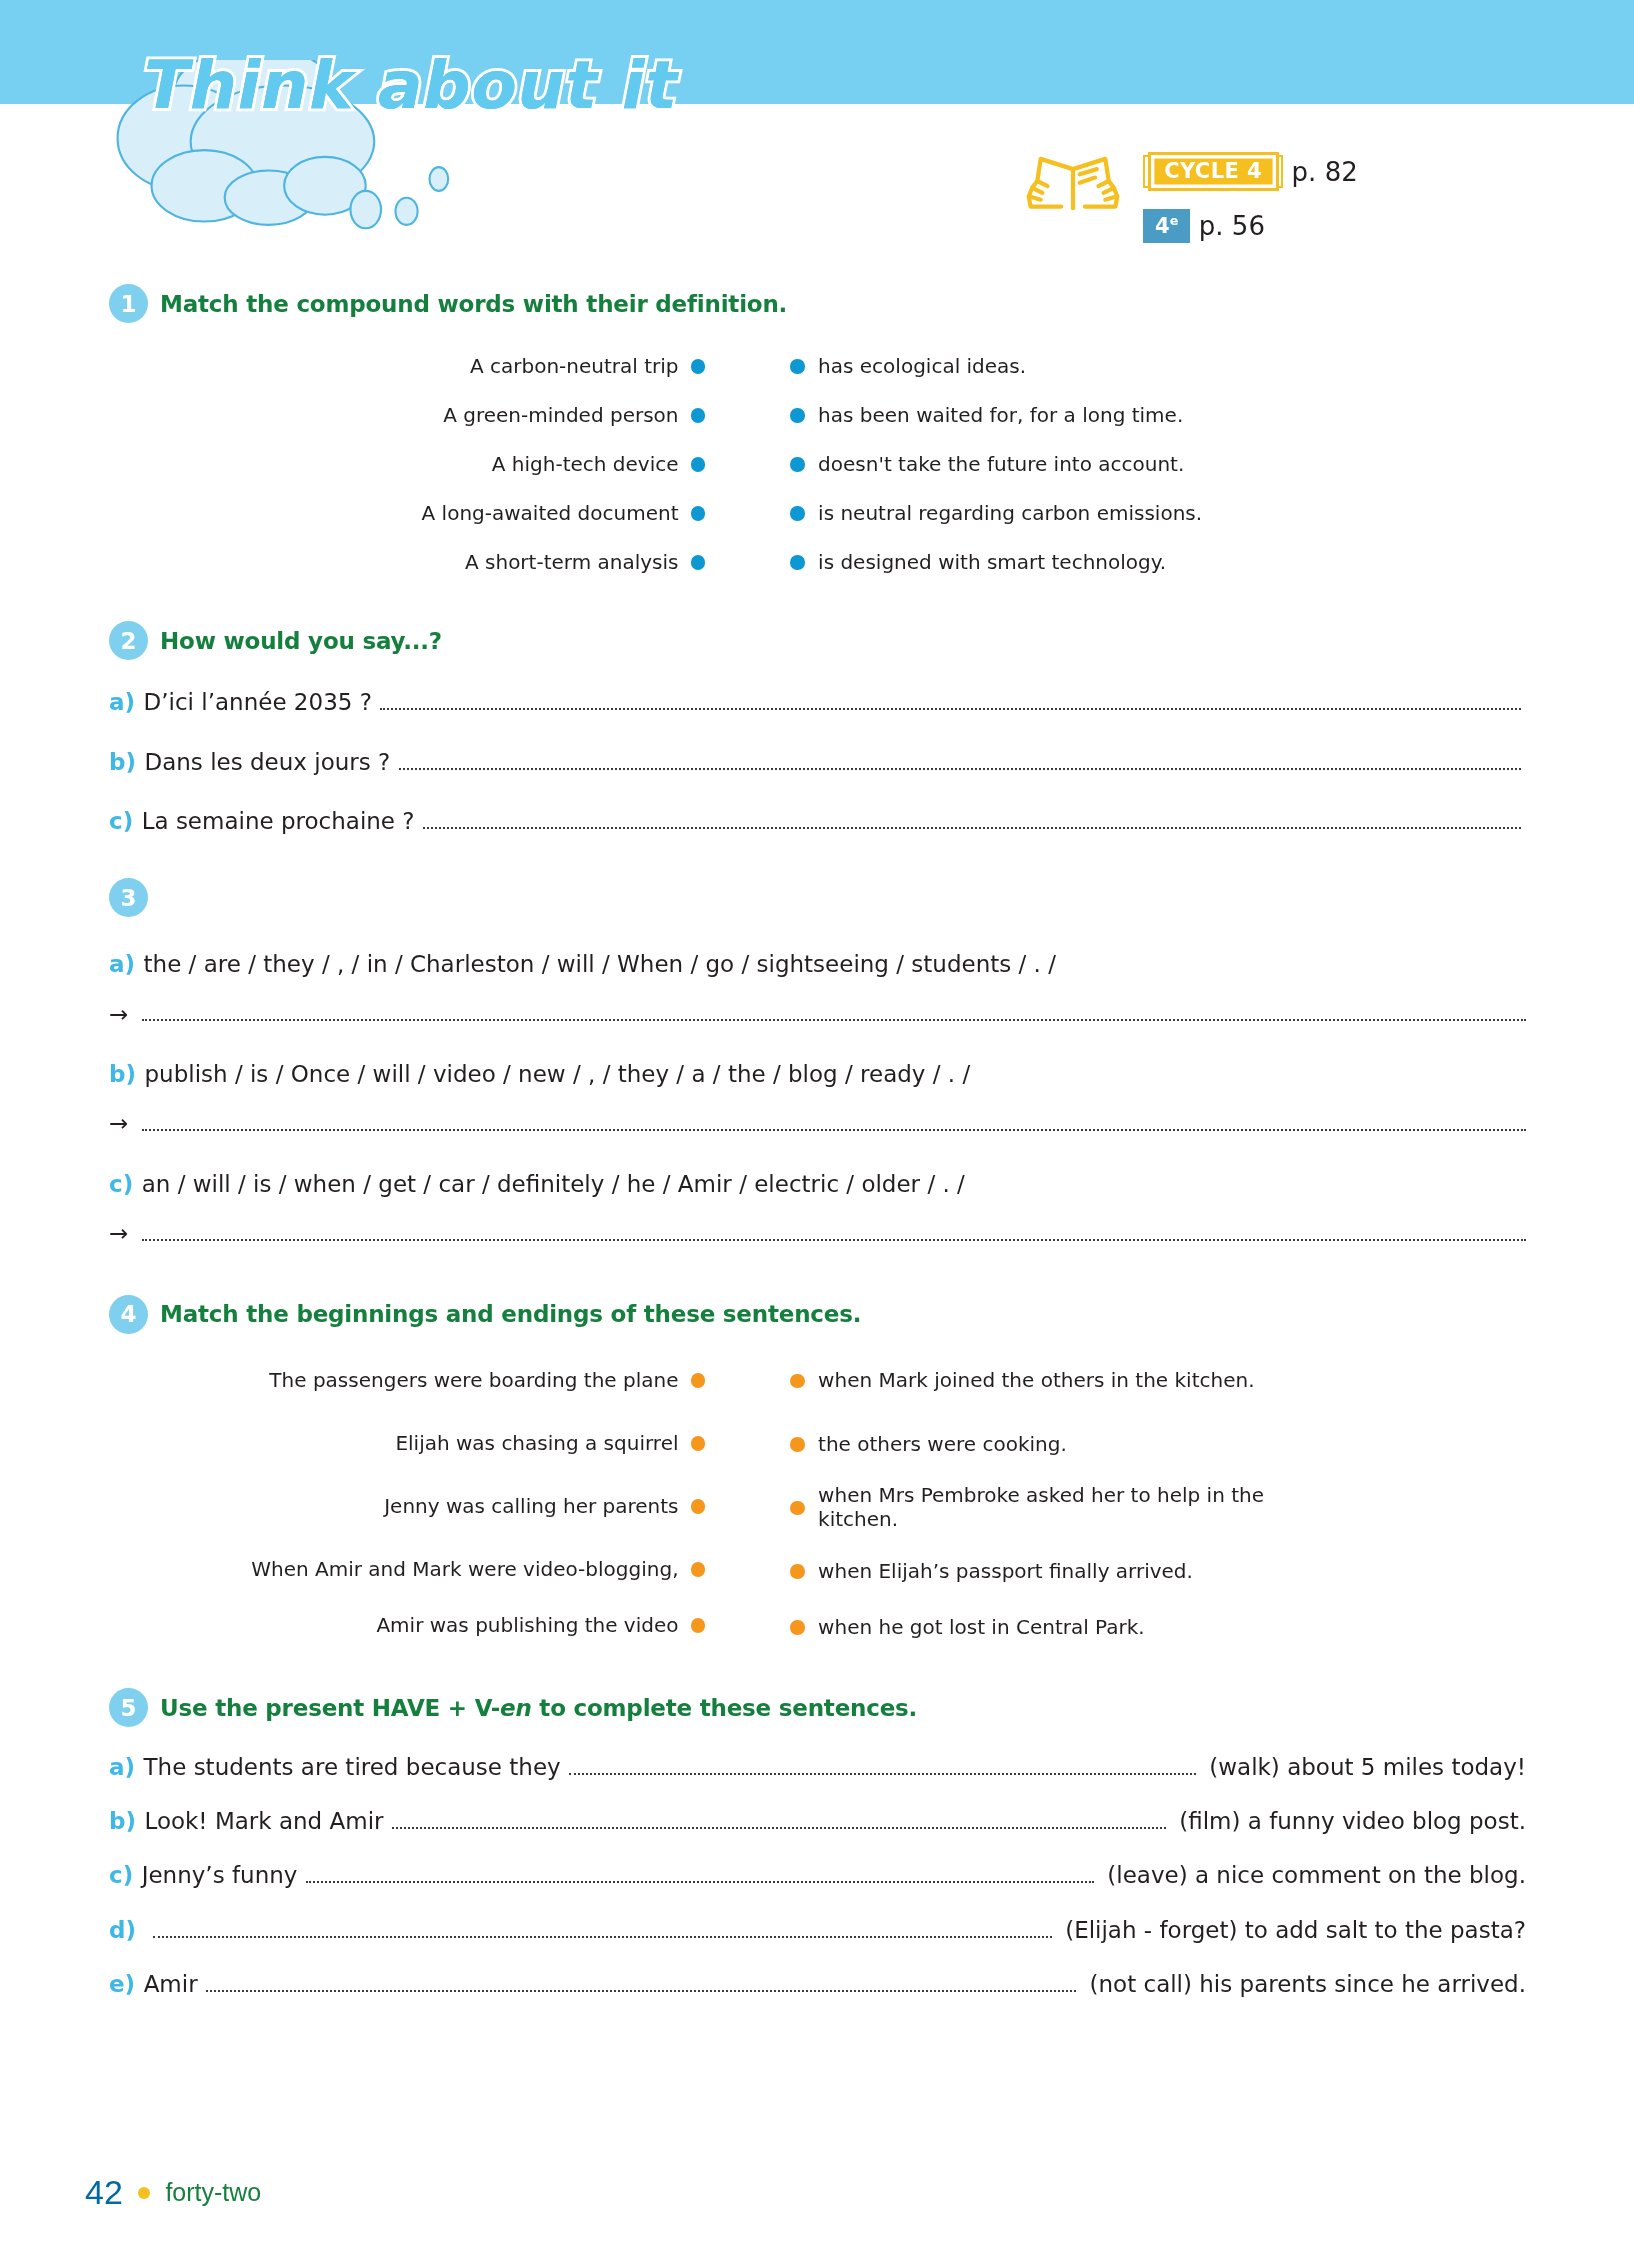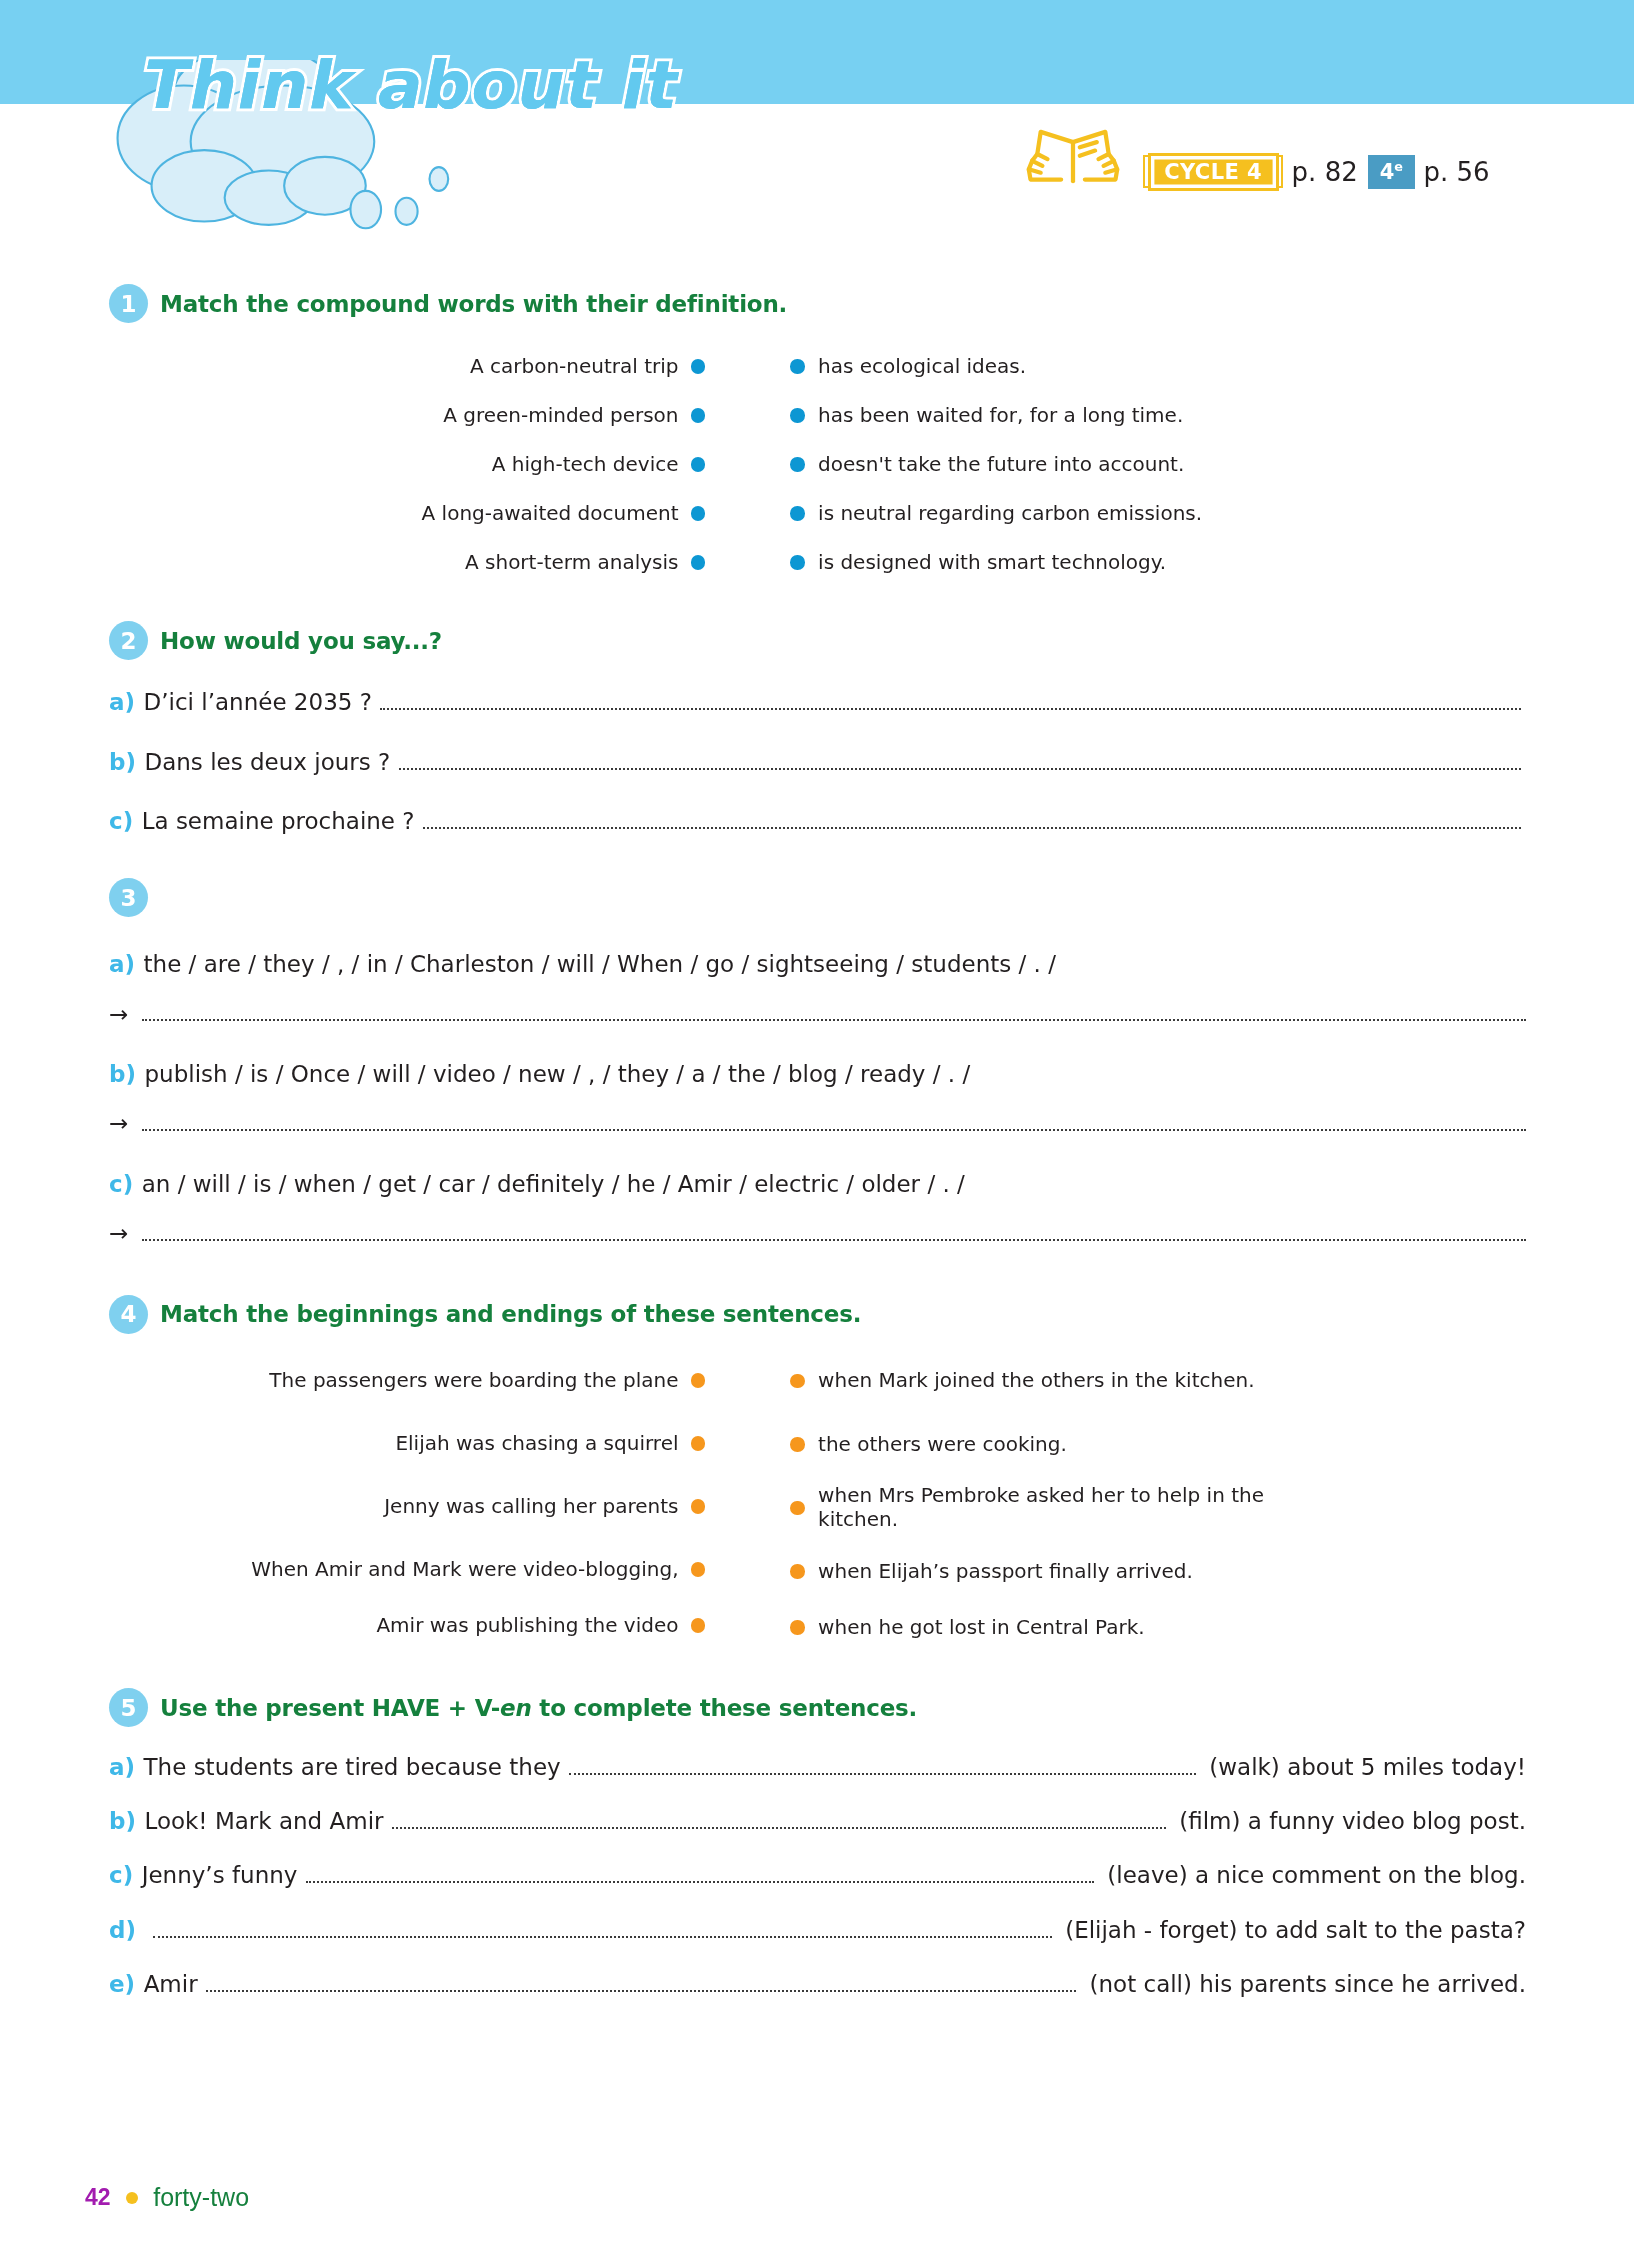--- a/index.html
+++ b/index.html
@@ -40,21 +40,21 @@
     position:absolute;left:0;top:0;
     font-family:"DejaVu Sans","Liberation Sans",sans-serif;
     font-size:66px;font-weight:bold;font-style:italic;
     color:#62c9ef;letter-spacing:0.9px;white-space:nowrap;
     -webkit-text-stroke:0;
   }
 
   
   .ref-block{position:absolute;left:1022px;top:119px;display:flex;align-items:center;gap:19px;}
   .book-icon{width:102px;height:68px;}
-  .ref-lines{display:flex;gap:10px;margin-top:36px;}
+  .ref-lines{display:flex;flex-direction:column;gap:21px;margin-top:36px;}
   .ref-row{display:flex;align-items:center;gap:8.5px;}
   .cycle-badge{
     position:relative;
     background:#f5c01f;color:#ffffff;
     font-size:21px;font-weight:bold;
     padding:4.3px 13.6px;letter-spacing:0.4px;
     border:3.4px solid #f5c01f;
     box-shadow:0 0 0 3.4px #ffffff inset;
   }
   .cycle-outer{
@@ -111,21 +111,21 @@
   .arrow-dots{
     flex:1 1 auto;border-bottom:2.6px dotted #3a3a3a;margin-left:13.6px;margin-bottom:7.7px;
   }
   .sent{font-size:23px;color:#231f20;}
 
   
   .footer{
     position:absolute;left:85px;bottom:49px;
     display:flex;align-items:center;gap:15.3px;
   }
-  .pg-num{font-family:"Liberation Sans",sans-serif;font-size:23px;font-weight:bold;color:#a21caf;}
+  .pg-num{font-family:"Liberation Sans",sans-serif;font-size:34px;font-weight:normal;color:#0369a1;}
   .pg-dot{width:12px;height:12px;border-radius:50%;background:#f5c01f;}
   .pg-word{font-family:"Liberation Sans",sans-serif;font-size:25px;color:#15803d;}
 </style>
 </head>
 <body>
 
 <div class="header-zone">
   <div class="header-band"></div>
 
   <div class="bubble">

